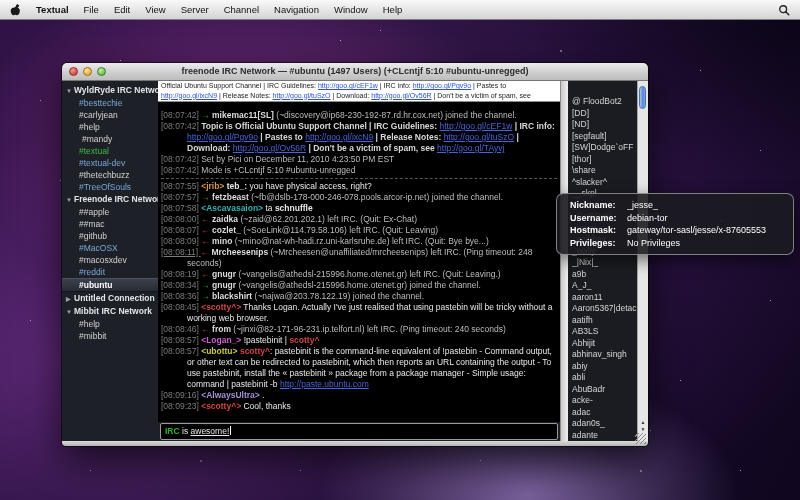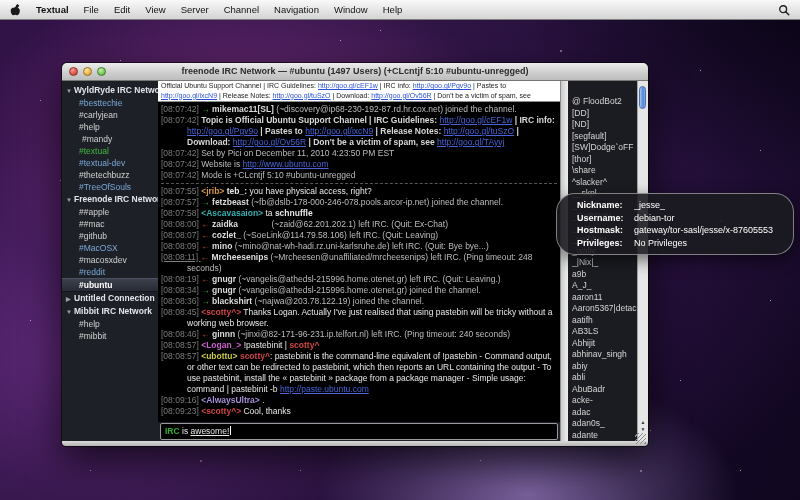--- a/index.html
+++ b/index.html
@@ -55,21 +55,21 @@
   .tri{display:inline-block;width:8px;font-size:6px;color:#9aa0ab;}
   .schan{height:12px;line-height:12px;font-size:8.5px;padding-left:17px;white-space:nowrap;
     overflow:hidden;box-sizing:border-box;}
   .schan.sel{background:linear-gradient(#3b404c,#272b34);border-top:1px solid #4b5160;
     border-bottom:1px solid #13151a;height:14px;line-height:12px;font-weight:bold;}
 
   
   .middle{flex:1;display:flex;flex-direction:column;min-width:0;background:#000;}
   .topicbar{height:20px;flex-shrink:0;background:#fff;border-bottom:1px solid #8e8e8e;
     font-size:7px;line-height:9.5px;padding:0 3px;overflow:hidden;color:#222;}
-  .chat{flex:1;overflow:hidden;padding:2px 3px;font-size:8.5px;line-height:11px;color:#c8c8c8;}
+  .chat{flex:1;overflow:hidden;padding:8px 3px;font-size:8.5px;line-height:11px;color:#c8c8c8;}
   .msg{padding-left:26px;text-indent:-26px;word-wrap:break-word;}
   .msg.divider{border-bottom:1px dashed #575757;padding-bottom:2px;margin-bottom:2px;}
   .inputrow{height:19px;flex-shrink:0;background:#1d2026;padding:1px 2px;box-sizing:border-box;}
   .inputbox{height:15px;background:#000;border:1px solid #9a9a9a;border-radius:2px;
     font-size:8.5px;line-height:14px;padding:0 4px;color:#e8e8e8;overflow:hidden;white-space:nowrap;}
   .cursor{display:inline-block;width:1px;height:9px;background:#fff;vertical-align:-1px;margin-left:1px;}
 
   
   .chatscroll{width:7px;flex-shrink:0;background:linear-gradient(90deg,#cacaca,#f0f0f0);
     border-left:1px solid #8f8f8f;}
@@ -85,22 +85,22 @@
   .uarrows{position:absolute;bottom:9px;left:0;width:10px;text-align:center;
     font-size:5px;color:#3a3a3a;line-height:6.5px;}
 
   .bottombar{height:5px;flex-shrink:0;background:linear-gradient(#dadada,#b4b4b4);
     border-radius:0 0 4px 4px;}
   .grip{position:absolute;right:2px;bottom:2px;width:11px;height:11px;z-index:6;
     background:repeating-linear-gradient(135deg,transparent 0 2px,#8a8a8a 2px 3px);}
 
   
   .tooltip{position:absolute;left:556px;top:193px;width:238px;z-index:9;
-    background:rgba(27,27,32,0.9);border:1px solid rgba(255,255,255,0.45);border-radius:19px;
-    box-shadow:0 5px 16px rgba(0,0,0,.55);padding:5px 20px;font-size:9px;color:#fff;box-sizing:border-box;}
+    background:rgba(27,27,32,0.9);border:1px solid rgba(255,255,255,0.45);border-radius:7px;
+    box-shadow:0 5px 16px rgba(0,0,0,.55);padding:5px 13px;font-size:9px;color:#fff;box-sizing:border-box;}
   .trow{display:flex;line-height:12.5px;}
   .tlabel{font-weight:bold;width:57px;flex-shrink:0;}
   .tvalue{white-space:nowrap;overflow:hidden;}
 </style>
 </head>
 <body>
 
 <div class="desktop">
   <div class="stars1"></div>
   <div class="stars2"></div>
@@ -165,34 +165,33 @@
           <div class="schan" style="color: rgb(210, 210, 210);">#help</div>
           <div class="schan" style="color: rgb(210, 210, 210);">#mibbit</div>
         </div>
 
       <div class="middle">
         <div class="topicbar" id="topicbar"><span style="color: rgb(34, 34, 34);">Official Ubuntu Support Channel | IRC Guidelines: </span><span style="color: rgb(42, 80, 216); text-decoration: underline;">http://goo.gl/cEF1w</span><span style="color: rgb(34, 34, 34);"> | IRC info: </span><span style="color: rgb(42, 80, 216); text-decoration: underline;">http://goo.gl/Pgv9o</span><span style="color: rgb(34, 34, 34);"> | Pastes to </span><span style="color: rgb(42, 80, 216); text-decoration: underline;">http://goo.gl/ixcN9</span><span style="color: rgb(34, 34, 34);"> | Release Notes: </span><span style="color: rgb(42, 80, 216); text-decoration: underline;">http://goo.gl/tuSzO</span><span style="color: rgb(34, 34, 34);"> | Download: </span><span style="color: rgb(42, 80, 216); text-decoration: underline;">http://goo.gl/Ov56R</span><span style="color: rgb(34, 34, 34);"> | Don't be a victim of spam, see </span><span style="color: rgb(42, 80, 216); text-decoration: underline;">http://goo.gl/TAyvj</span></div>
         <div class="chat" id="chat">
             <div class="msg"><span style="color: rgb(125, 125, 125);">[08:07:42] </span><span style="color: rgb(47, 174, 47);">→ </span><span style="color: rgb(220, 220, 220); font-weight: bold;">mikemac11[SL] </span><span style="color: rgb(189, 189, 189);">(~discovery@ip68-230-192-87.rd.hr.cox.net) joined the channel.</span></div>
             <div class="msg"><span style="color: rgb(125, 125, 125);">[08:07:42] </span><span style="color: rgb(216, 216, 216); font-weight: bold;">Topic is Official Ubuntu Support Channel | IRC Guidelines: </span><span style="color: rgb(74, 99, 216); text-decoration: underline;">http://goo.gl/cEF1w</span><span style="color: rgb(216, 216, 216); font-weight: bold;"> | IRC info: </span><span style="color: rgb(74, 99, 216); text-decoration: underline;">http://goo.gl/Pgv9o</span><span style="color: rgb(216, 216, 216); font-weight: bold;"> | Pastes to </span><span style="color: rgb(74, 99, 216); text-decoration: underline;">http://goo.gl/ixcN9</span><span style="color: rgb(216, 216, 216); font-weight: bold;"> | Release Notes: </span><span style="color: rgb(74, 99, 216); text-decoration: underline;">http://goo.gl/tuSzO</span><span style="color: rgb(216, 216, 216); font-weight: bold;"> | Download: </span><span style="color: rgb(74, 99, 216); text-decoration: underline;">http://goo.gl/Ov56R</span><span style="color: rgb(216, 216, 216); font-weight: bold;"> | Don't be a victim of spam, see </span><span style="color: rgb(74, 99, 216); text-decoration: underline;">http://goo.gl/TAyvj</span></div>
             <div class="msg"><span style="color: rgb(125, 125, 125);">[08:07:42] </span><span style="color: rgb(189, 189, 189);">Set by Pici on December 11, 2010 4:23:50 PM EST</span></div>
-            <div class="msg"><span style="color: rgb(125, 125, 125);">[08:07:42] </span><span style="color: rgb(189, 189, 189);">Website is </span><span style="color: rgb(74, 99, 216); text-decoration: underline;">http://www.ubuntu.com</span></div>
             <div class="msg divider"><span style="color: rgb(125, 125, 125);">[08:07:42] </span><span style="color: rgb(189, 189, 189);">Mode is +CLcntjf 5:10 #ubuntu-unregged</span></div>
             <div class="msg"><span style="color: rgb(125, 125, 125);">[08:07:55] </span><span style="color: rgb(210, 152, 74); font-weight: bold;">&lt;jrib&gt;</span><span style="color: rgb(189, 189, 189);"> </span><span style="color: rgb(232, 232, 232); font-weight: bold;">teb_:</span><span style="color: rgb(232, 232, 232);"> you have physical access, right?</span></div>
             <div class="msg"><span style="color: rgb(125, 125, 125);">[08:07:57] </span><span style="color: rgb(47, 174, 47);">→ </span><span style="color: rgb(220, 220, 220); font-weight: bold;">fetzbeast </span><span style="color: rgb(189, 189, 189);">(~fb@dslb-178-000-246-078.pools.arcor-ip.net) joined the channel.</span></div>
             <div class="msg"><span style="color: rgb(125, 125, 125);">[08:07:58] </span><span style="color: rgb(53, 176, 176); font-weight: bold;">&lt;Ascavasaion&gt;</span><span style="color: rgb(232, 232, 232);"> ta </span><span style="color: rgb(232, 232, 232); font-weight: bold;">schnuffle</span></div>
-            <div class="msg"><span style="color: rgb(125, 125, 125);">[08:08:00] </span><span style="color: rgb(207, 69, 52);">← </span><span style="color: rgb(220, 220, 220); font-weight: bold;">zaidka </span><span style="color: rgb(189, 189, 189); margin-left: 31px;">(~zaid@62.201.202.1) left IRC. (Quit: Ex-Chat)</span></div>
+            <div class="msg"><span style="color: rgb(125, 125, 125);">[08:08:00] </span><span style="color: rgb(207, 69, 52);">← </span><span style="color: rgb(220, 220, 220); font-weight: bold;">zaidka </span><span style="color: rgb(189, 189, 189);">(~zaid@62.201.202.1) left IRC. (Quit: Ex-Chat)</span></div>
             <div class="msg"><span style="color: rgb(125, 125, 125);">[08:08:07] </span><span style="color: rgb(207, 69, 52);">← </span><span style="color: rgb(220, 220, 220); font-weight: bold;">cozlet_ </span><span style="color: rgb(189, 189, 189);">(~SoeLink@114.79.58.106) left IRC. (Quit: Leaving)</span></div>
             <div class="msg"><span style="color: rgb(125, 125, 125);">[08:08:09] </span><span style="color: rgb(207, 69, 52);">← </span><span style="color: rgb(220, 220, 220); font-weight: bold;">mino </span><span style="color: rgb(189, 189, 189);">(~mino@nat-wh-hadi.rz.uni-karlsruhe.de) left IRC. (Quit: Bye bye...)</span></div>
             <div class="msg"><span style="color: rgb(125, 125, 125); text-decoration: underline;">[08:08:11] </span><span style="color: rgb(207, 69, 52);">← </span><span style="color: rgb(220, 220, 220); font-weight: bold;">Mrcheesenips </span><span style="color: rgb(189, 189, 189);">(~Mrcheesen@unaffiliated/mrcheesenips) left IRC. (Ping timeout: 248 seconds)</span></div>
             <div class="msg"><span style="color: rgb(125, 125, 125);">[08:08:19] </span><span style="color: rgb(207, 69, 52);">← </span><span style="color: rgb(220, 220, 220); font-weight: bold;">gnugr </span><span style="color: rgb(189, 189, 189);">(~vangelis@athedsl-215996.home.otenet.gr) left IRC. (Quit: Leaving.)</span></div>
             <div class="msg"><span style="color: rgb(125, 125, 125);">[08:08:34] </span><span style="color: rgb(47, 174, 47);">→ </span><span style="color: rgb(220, 220, 220); font-weight: bold;">gnugr </span><span style="color: rgb(189, 189, 189);">(~vangelis@athedsl-215996.home.otenet.gr) joined the channel.</span></div>
             <div class="msg"><span style="color: rgb(125, 125, 125);">[08:08:36] </span><span style="color: rgb(47, 174, 47);">→ </span><span style="color: rgb(220, 220, 220); font-weight: bold;">blackshirt </span><span style="color: rgb(189, 189, 189);">(~najwa@203.78.122.19) joined the channel.</span></div>
             <div class="msg"><span style="color: rgb(125, 125, 125);">[08:08:45] </span><span style="color: rgb(208, 69, 69); font-weight: bold;">&lt;scotty^&gt;</span><span style="color: rgb(232, 232, 232);"> Thanks Logan.  Actually I've just realised that using pastebin will be tricky without a working web browser.</span></div>
-            <div class="msg"><span style="color: rgb(125, 125, 125);">[08:08:46] </span><span style="color: rgb(207, 69, 52);">← </span><span style="color: rgb(220, 220, 220); font-weight: bold;">ginnn </span><span style="color: rgb(189, 189, 189);">(~jinxi@82-171-96-231.ip.telfort.nl) left IRC. (Ping timeout: 240 seconds)</span></div>
+            <div class="msg"><span style="color: rgb(125, 125, 125);">[08:08:46] </span><span style="color: rgb(207, 69, 52);">← </span><span style="color: rgb(220, 220, 220); font-weight: bold;">from </span><span style="color: rgb(189, 189, 189);">(~jinxi@82-171-96-231.ip.telfort.nl) left IRC. (Ping timeout: 240 seconds)</span></div>
             <div class="msg"><span style="color: rgb(125, 125, 125);">[08:08:57] </span><span style="color: rgb(207, 95, 207); font-weight: bold;">&lt;Logan_&gt;</span><span style="color: rgb(232, 232, 232);"> !pastebinit | </span><span style="color: rgb(208, 69, 69); font-weight: bold;">scotty^</span></div>
             <div class="msg"><span style="color: rgb(125, 125, 125);">[08:08:57] </span><span style="color: rgb(201, 201, 74); font-weight: bold;">&lt;ubottu&gt;</span><span style="color: rgb(232, 232, 232);"> </span><span style="color: rgb(208, 69, 69); font-weight: bold;">scotty^</span><span style="color: rgb(232, 232, 232);">: pastebinit is the command-line equivalent of !pastebin - Command output, or other text can be redirected to pastebinit, which then reports an URL containing the output - To use pastebinit, install the « pastebinit » package from a package manager - Simple usage: command | pastebinit -b </span><span style="color: rgb(74, 99, 216); text-decoration: underline;">http://paste.ubuntu.com</span></div>
             <div class="msg"><span style="color: rgb(125, 125, 125);">[08:09:16] </span><span style="color: rgb(166, 143, 214); font-weight: bold;">&lt;AlwaysUltra&gt;</span><span style="color: rgb(232, 232, 232);"> .</span></div>
             <div class="msg"><span style="color: rgb(125, 125, 125);">[08:09:23] </span><span style="color: rgb(208, 69, 69); font-weight: bold;">&lt;scotty^&gt;</span><span style="color: rgb(232, 232, 232);"> Cool, thanks</span></div>
           </div>
         <div class="inputrow">
           <div class="inputbox" id="inputbox"><span style="color: rgb(47, 174, 47); font-weight: bold;">IRC</span><span style="color: rgb(232, 232, 232);"> is </span><span style="color: rgb(232, 232, 232); text-decoration: underline;">awesome!</span><span class="cursor"></span></div>
         </div>
       </div>
 

